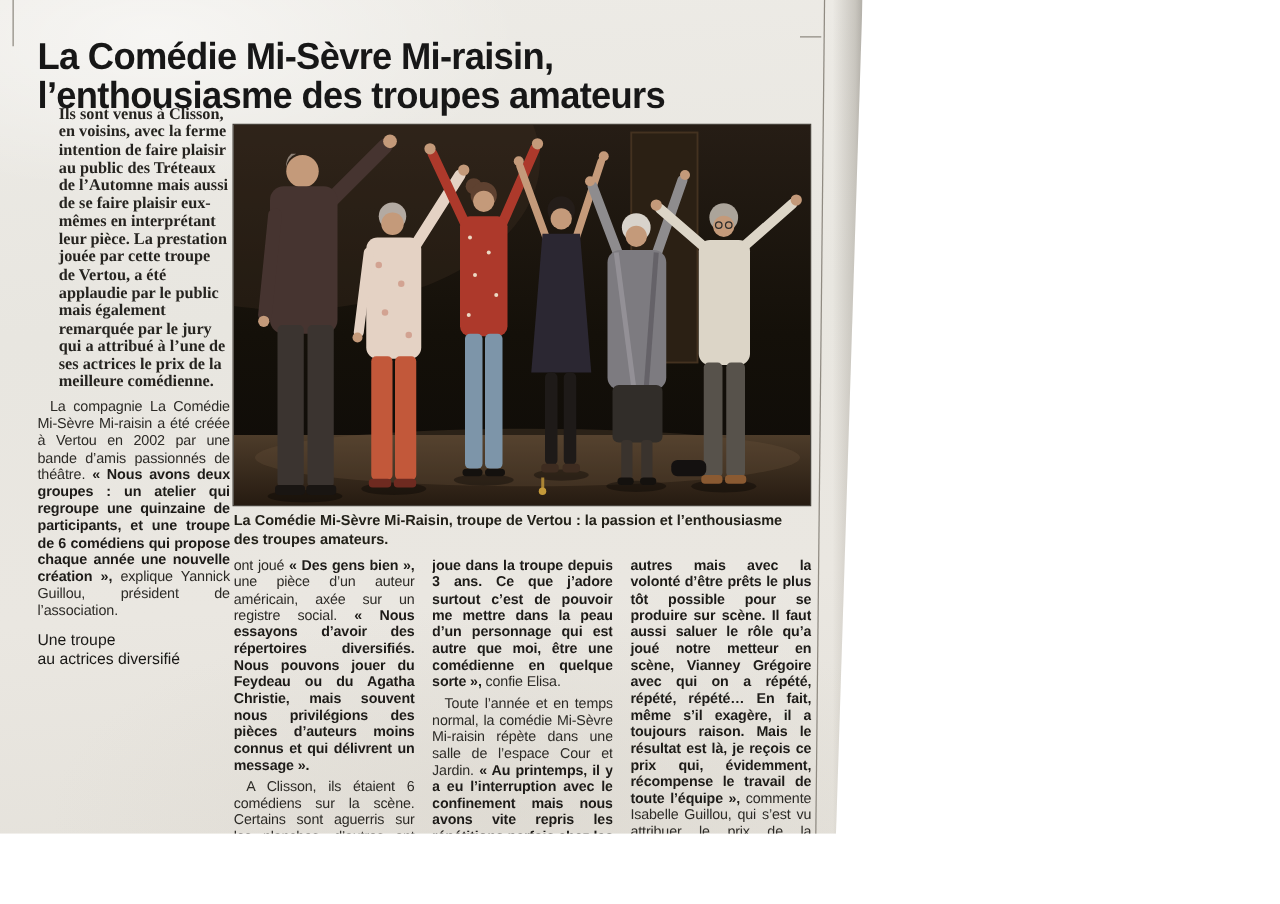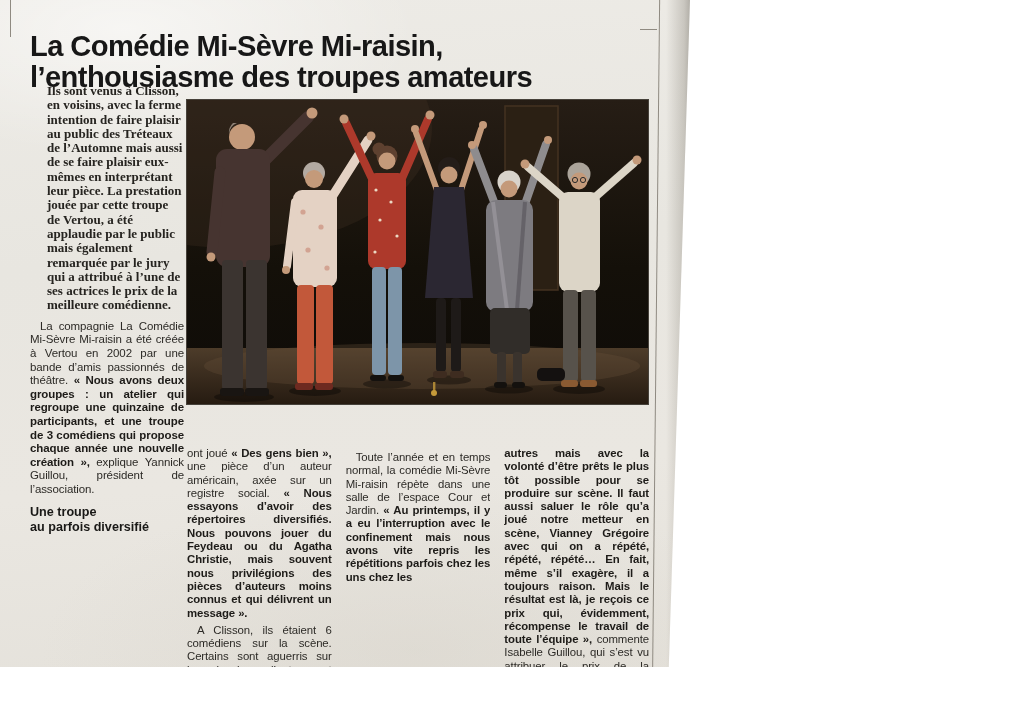--- a/index.html
+++ b/index.html
@@ -26,21 +26,21 @@
   .headline .hl{display:block;}
 
   .leftcol{position:absolute;left:30px;top:84px;width:154px;}
   .lead{font-family:"Liberation Serif",serif;font-size:13px;line-height:14.3px;
         font-weight:600;color:#262420;margin:0 0 7px 17px;}
   .body{font-size:11.5px;line-height:13.6px;margin:0;text-align:justify;color:#2c2a26;
         letter-spacing:-0.1px;}
   .body b{color:#1d1b18;}
   .ind{text-indent:10px;}
   .mt{margin-top:4px;}
-  .subhead{font-size:12.6px;line-height:14.6px;font-weight:700;color:#191816;margin:9px 0 3px 0;}
+  .subhead{font-size:12.6px;line-height:14.6px;font-weight:400;color:#191816;margin:9px 0 3px 0;}
   .subhead span{display:block;}
 
   .photo{position:absolute;left:187px;top:100px;width:461px;height:304px;outline:1.5px solid #46413a;
          background:#14100c;}
   .photo svg{display:block;width:461px;height:304px;}
 
   .caption{position:absolute;left:187px;top:409px;width:456px;
            font-size:11.6px;line-height:15px;font-weight:700;color:#232119;margin:0;}
 
   .cols{position:absolute;left:187px;top:447px;width:462px;height:234px;
@@ -54,24 +54,24 @@
 <div class="page">
   <div class="paper">
 
     <h1 class="headline">
         <span class="hl">La Comédie Mi-Sèvre Mi-raisin,</span>
         <span class="hl">l’enthousiasme des troupes amateurs</span>
       </h1>
 
     <div class="leftcol">
       <p class="lead">Ils sont venus à Clisson, en voisins, avec la ferme intention de faire plaisir au public des Tréteaux de l’Automne mais aussi de se faire plaisir eux-mêmes en interprétant leur pièce. La prestation jouée par cette troupe de Vertou, a été applaudie par le public mais également remarquée par le jury qui a attribué à l’une de ses actrices le prix de la meilleure comédienne.</p>
-      <p class="body ind"><span>La compagnie La Comédie Mi-Sèvre Mi-raisin a été créée à Vertou en 2002 par une bande d’amis passionnés de théâtre. </span><b>« Nous avons deux groupes : un atelier qui regroupe une quinzaine de participants, et une troupe de 3 comédiens qui propose chaque année une nouvelle création », </b><span>explique Yannick Guillou, président de l’association.</span></p>
+      <p class="body ind"><span>La compagnie La Comédie Mi-Sèvre Mi-raisin a été créée à Vertou en 2002 par une bande d’amis passionnés de théâtre. </span><b>« Nous avons deux groupes : un atelier qui regroupe une quinzaine de participants, et une troupe de 6 comédiens qui propose chaque année une nouvelle création », </b><span>explique Yannick Guillou, président de l’association.</span></p>
       <h2 class="subhead">
           <span>Une troupe</span>
-          <span>au parfois diversifié</span>
+          <span>au actrices diversifié</span>
         </h2>
     </div>
 
     <div class="photo">
       <svg viewBox="0 0 461 304" xmlns="http://www.w3.org/2000/svg">
         <defs>
           <linearGradient id="gbg" x1="0" y1="0" x2="0" y2="1">
             <stop offset="0" stop-color="#261d15"></stop>
               <stop offset="0.55" stop-color="#141009"></stop>
               <stop offset="1" stop-color="#0e0b08"></stop>
@@ -196,27 +196,29 @@
         </g>
 
         <g>
           <rect x="350" y="268" width="28" height="13" rx="5" fill="#141110"></rect>
           <circle cx="247" cy="293" r="3" fill="#c59a3a"></circle>
           <rect x="246" y="282" width="2.4" height="10" fill="#c59a3a" opacity="0.8"></rect>
         </g>
       </svg>
     </div>
 
+    <p class="caption">La Comédie Mi-Sèvre Mi-Raisin, troupe de Vertou : la passion et l’enthousiasme des troupes amateurs.</p>
 
     <div class="cols">
       <div class="col">
         <p class="body"><span>ont joué </span><b>« Des gens bien », </b><span>une pièce d’un auteur américain, axée sur un registre social. </span><b>« Nous essayons d’avoir des répertoires diversifiés. Nous pouvons jouer du Feydeau ou du Agatha Christie, mais souvent nous privilégions des pièces d’auteurs moins connus et qui délivrent un message ».</b></p>
         <p class="body ind mt"><span>A Clisson, ils étaient 6 comédiens sur la scène. Certains sont aguerris sur les planches, d’autres ont découvert le théâtre plus récemment. </span></p>
       </div>
       <div class="col">
+        <p class="body"><b>joue dans la troupe depuis 3 ans. Ce que j’adore surtout c’est de pouvoir me mettre dans la peau d’un personnage qui est autre que moi, être une comédienne en quelque sorte », </b><span>confie Elisa.</span></p>
         <p class="body ind mt"><span>Toute l’année et en temps normal, la comédie Mi-Sèvre Mi-raisin répète dans une salle de l’espace Cour et Jardin. </span><b>« Au printemps, il y a eu l’interruption avec le confinement mais nous avons vite repris les répétitions parfois chez les uns chez les</b></p>
       </div>
       <div class="col">
         <p class="body"><b>autres mais avec la volonté d’être prêts le plus tôt possible pour se produire sur scène. Il faut aussi saluer le rôle qu’a joué notre metteur en scène, Vianney Grégoire avec qui on a répété, répété, répété… En fait, même s’il exagère, il a toujours raison. Mais le résultat est là, je reçois ce prix qui, évidemment, récompense le travail de toute l’équipe », </b><span>commente Isabelle Guillou, qui s’est vu attribuer le prix de la meilleure comédienne.</span></p>
       </div>
     </div>
 
     <div class="rule vrule"></div>
     <div class="rule hrule-bottom"></div>
     <div class="rule frag-tl"></div>

